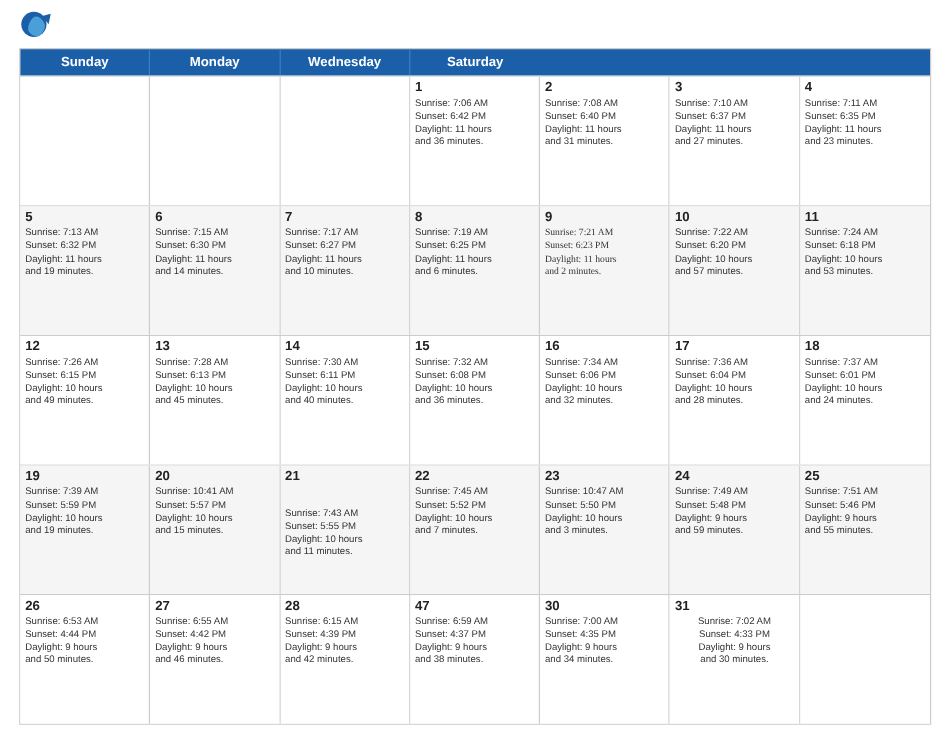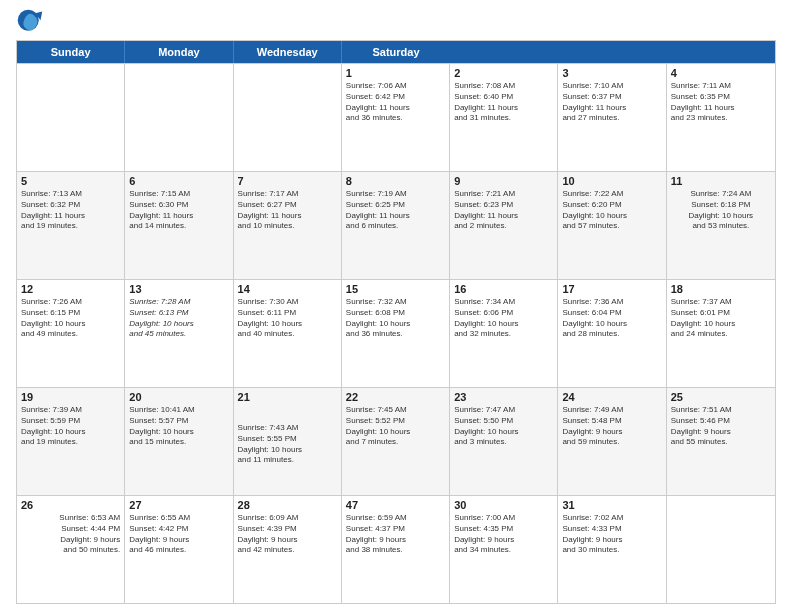--- a/index.html
+++ b/index.html
@@ -206,51 +206,51 @@
           </div>
           <div class="day-cell">
             <div class="day-number">8</div>
             <div class="day-info" style="white-space: pre-line;">Sunrise: 7:19 AM
 Sunset: 6:25 PM
 Daylight: 11 hours
 and 6 minutes.</div>
           </div>
           <div class="day-cell">
             <div class="day-number">9</div>
-            <div class="day-info" style="white-space: pre-line;">Sunrise: 7:21 AM
+            <div class="day-info" style="white-space: pre-line; font-family: Liberation Serif, serif;">Sunrise: 7:21 AM
 Sunset: 6:23 PM
 Daylight: 11 hours
 and 2 minutes.</div>
           </div>
           <div class="day-cell">
             <div class="day-number">10</div>
             <div class="day-info" style="white-space: pre-line;">Sunrise: 7:22 AM
 Sunset: 6:20 PM
 Daylight: 10 hours
 and 57 minutes.</div>
           </div>
           <div class="day-cell">
             <div class="day-number">11</div>
-            <div class="day-info" style="white-space: pre-line; text-align: center;">Sunrise: 7:24 AM
+            <div class="day-info" style="white-space: pre-line;">Sunrise: 7:24 AM
 Sunset: 6:18 PM
 Daylight: 10 hours
 and 53 minutes.</div>
           </div>
         </div>
         <div class="week-row">
           <div class="day-cell">
             <div class="day-number">12</div>
             <div class="day-info" style="white-space: pre-line;">Sunrise: 7:26 AM
 Sunset: 6:15 PM
 Daylight: 10 hours
 and 49 minutes.</div>
           </div>
           <div class="day-cell">
             <div class="day-number">13</div>
-            <div class="day-info" style="white-space: pre-line; font-style: italic;">Sunrise: 7:28 AM
+            <div class="day-info" style="white-space: pre-line;">Sunrise: 7:28 AM
 Sunset: 6:13 PM
 Daylight: 10 hours
 and 45 minutes.</div>
           </div>
           <div class="day-cell">
             <div class="day-number">14</div>
             <div class="day-info" style="white-space: pre-line;">Sunrise: 7:30 AM
 Sunset: 6:11 PM
 Daylight: 10 hours
 and 40 minutes.</div>
@@ -308,21 +308,21 @@
           </div>
           <div class="day-cell">
             <div class="day-number">22</div>
             <div class="day-info" style="white-space: pre-line;">Sunrise: 7:45 AM
 Sunset: 5:52 PM
 Daylight: 10 hours
 and 7 minutes.</div>
           </div>
           <div class="day-cell">
             <div class="day-number">23</div>
-            <div class="day-info" style="white-space: pre-line;">Sunrise: 7:47 AM
+            <div class="day-info" style="white-space: pre-line;">Sunrise: 10:47 AM
 Sunset: 5:50 PM
 Daylight: 10 hours
 and 3 minutes.</div>
           </div>
           <div class="day-cell">
             <div class="day-number">24</div>
             <div class="day-info" style="white-space: pre-line;">Sunrise: 7:49 AM
 Sunset: 5:48 PM
 Daylight: 9 hours
 and 59 minutes.</div>
@@ -331,56 +331,56 @@
             <div class="day-number">25</div>
             <div class="day-info" style="white-space: pre-line;">Sunrise: 7:51 AM
 Sunset: 5:46 PM
 Daylight: 9 hours
 and 55 minutes.</div>
           </div>
         </div>
         <div class="week-row">
           <div class="day-cell">
             <div class="day-number">26</div>
-            <div class="day-info" style="white-space: pre-line; text-align: right;">Sunrise: 6:53 AM
+            <div class="day-info" style="white-space: pre-line;">Sunrise: 6:53 AM
 Sunset: 4:44 PM
 Daylight: 9 hours
 and 50 minutes.</div>
           </div>
           <div class="day-cell">
             <div class="day-number">27</div>
             <div class="day-info" style="white-space: pre-line;">Sunrise: 6:55 AM
 Sunset: 4:42 PM
 Daylight: 9 hours
 and 46 minutes.</div>
           </div>
           <div class="day-cell">
             <div class="day-number">28</div>
-            <div class="day-info" style="white-space: pre-line;">Sunrise: 6:09 AM
+            <div class="day-info" style="white-space: pre-line;">Sunrise: 6:15 AM
 Sunset: 4:39 PM
 Daylight: 9 hours
 and 42 minutes.</div>
           </div>
           <div class="day-cell">
             <div class="day-number">47</div>
             <div class="day-info" style="white-space: pre-line;">Sunrise: 6:59 AM
 Sunset: 4:37 PM
 Daylight: 9 hours
 and 38 minutes.</div>
           </div>
           <div class="day-cell">
             <div class="day-number">30</div>
             <div class="day-info" style="white-space: pre-line;">Sunrise: 7:00 AM
 Sunset: 4:35 PM
 Daylight: 9 hours
 and 34 minutes.</div>
           </div>
           <div class="day-cell">
             <div class="day-number">31</div>
-            <div class="day-info" style="white-space: pre-line;">Sunrise: 7:02 AM
+            <div class="day-info" style="white-space: pre-line; text-align: center;">Sunrise: 7:02 AM
 Sunset: 4:33 PM
 Daylight: 9 hours
 and 30 minutes.</div>
           </div>
           <div class="day-cell empty-cell"></div>
         </div>
       </div>
   </div>
 </div>
 

